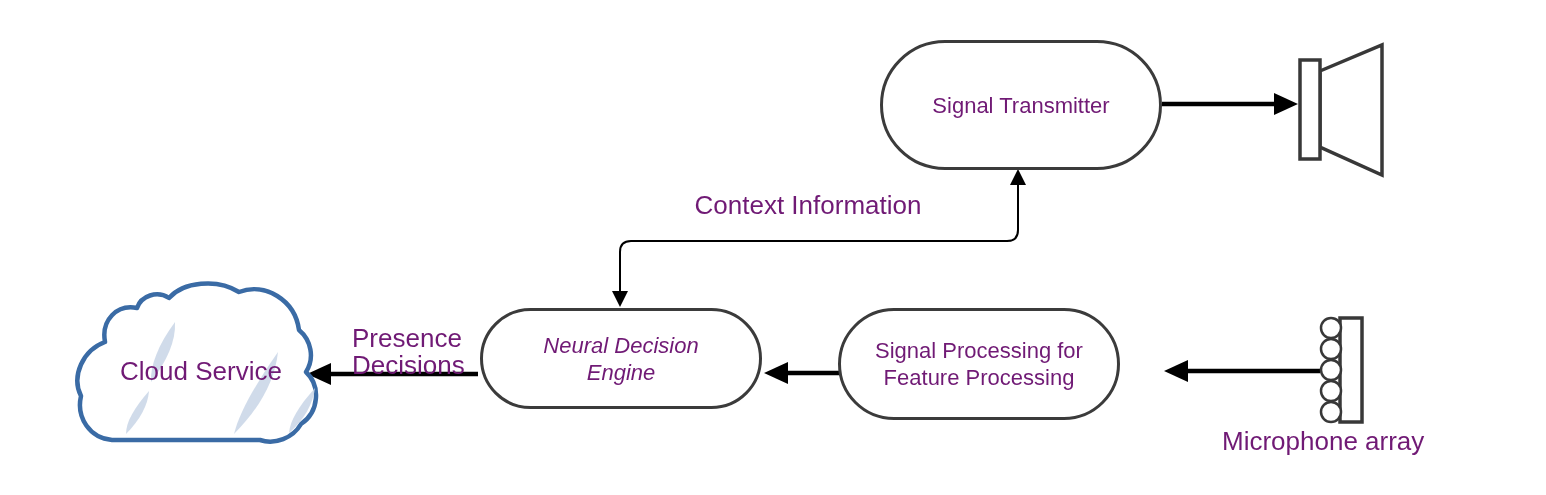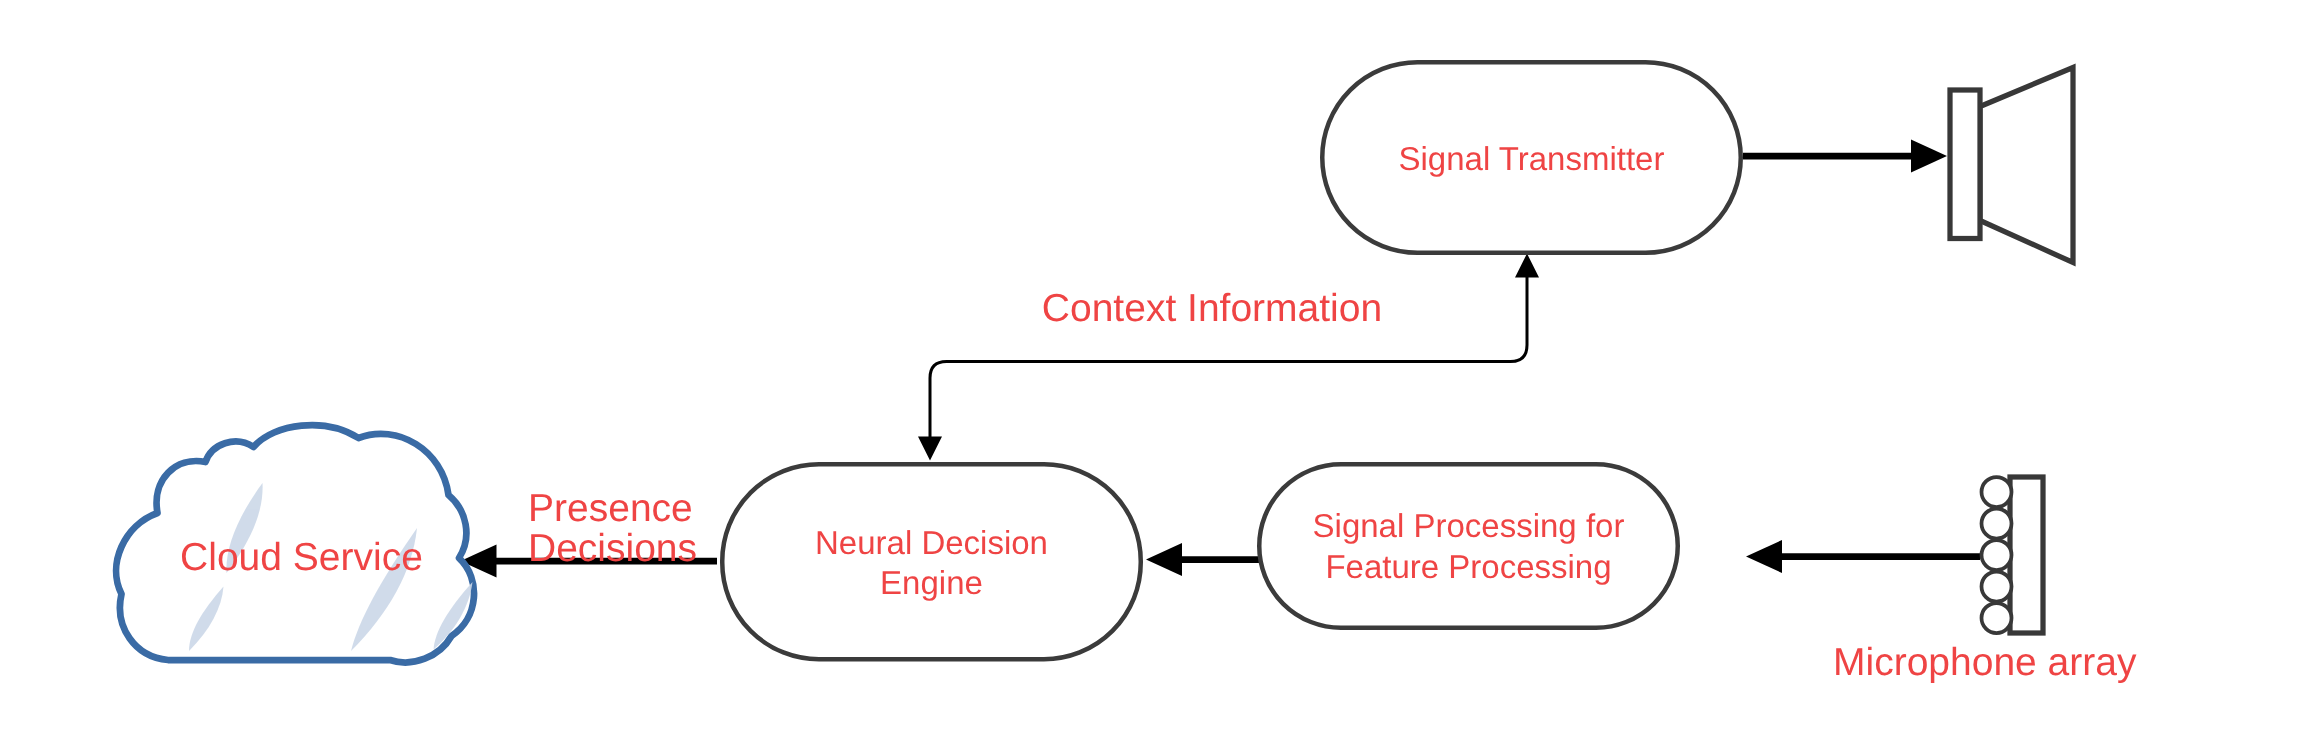--- a/index.html
+++ b/index.html
@@ -1,21 +1,21 @@
 <!DOCTYPE html>
 <html style="--bg: #ffffff; --node-stroke: #3b3b3b;"><head>
 <meta charset="utf-8">
 <style>
   html,body{margin:0;padding:0;background:#fff;}
   .canvas{
     position:relative;
     width:1546px;height:495px;
     background:var(--bg,#ffffff);
     font-family:"Liberation Sans",sans-serif;
-    color:#ef4444;
+    color:#701a75;
     overflow:hidden;
   }
   .layer{position:absolute;left:0;top:0;}
   .node{
     position:absolute;
     box-sizing:border-box;
     border:3px solid var(--node-stroke,#3b3b3b);
     border-radius:66px;
     background:#fff;
     display:flex;
@@ -99,21 +99,21 @@
         <path d="M 234 434 C 259 409, 275 381, 278 352 C 253 388, 239 414, 234 434 Z"></path>
         <path d="M 289 433 C 304 420, 313 404, 315 388 C 298 407, 290 421, 289 433 Z"></path>
       </g>
     </g>
   </svg>
 
   <div class="node" style="left:880px;top:40px;width:282px;height:130px;">
     <span>Signal Transmitter</span>
   </div>
 
-  <div class="node" style="left:480px;top:308px;width:282px;height:133px;">
+  <div class="node" style="left:480px;top:308px;width:282px;height:101px;font-style:italic;">
     <span>Neural Decision</span>
     <span>Engine</span>
   </div>
 
   <div class="node" style="left:838px;top:308px;width:282px;height:112px;">
     <span>Signal Processing for</span>
     <span>Feature Processing</span>
   </div>
 
   <div class="lbl center" style="left:650px;top:192px;width:316px;">Context Information</div>

